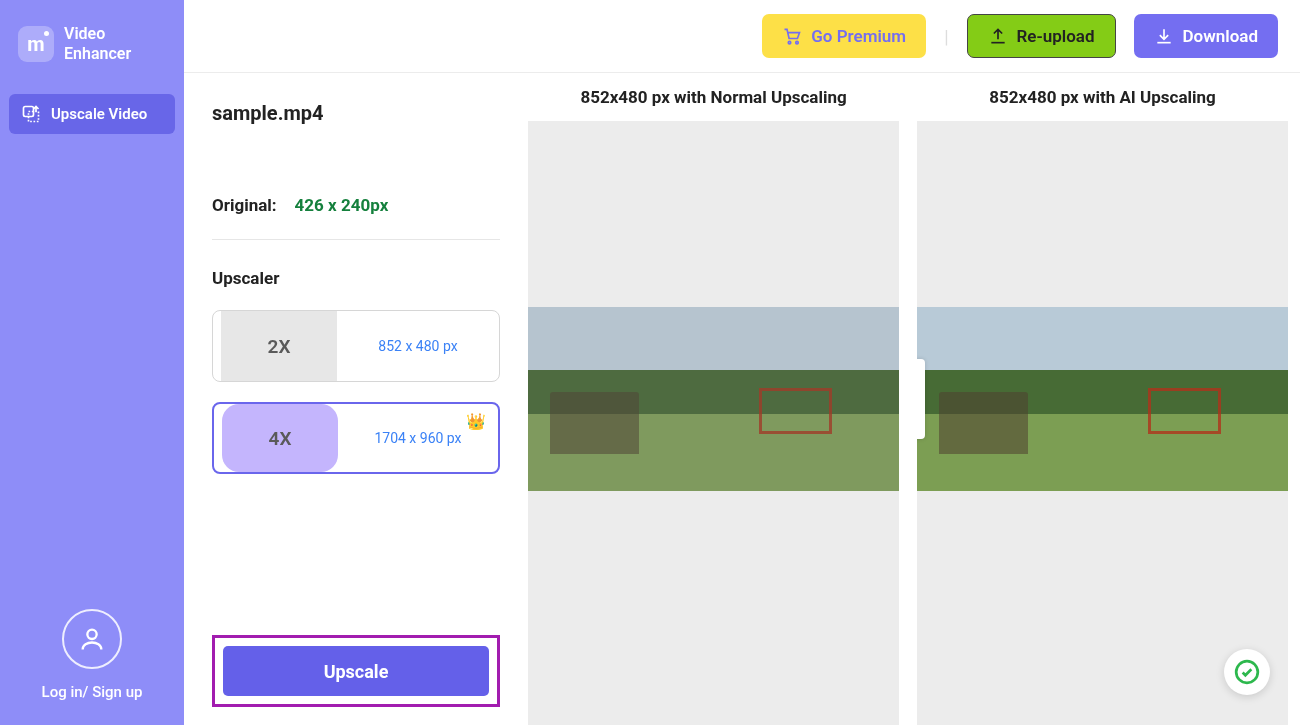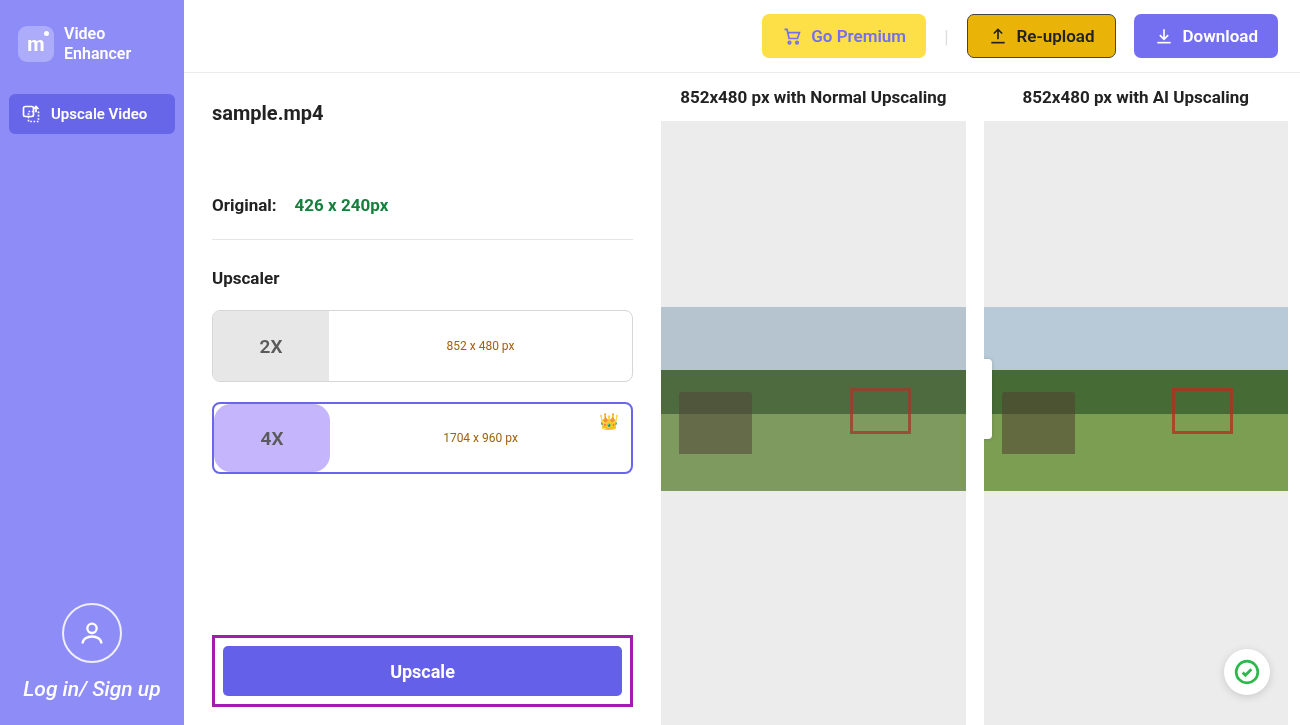--- a/index.html
+++ b/index.html
@@ -11,44 +11,44 @@
   .logo-block { display: flex; align-items: center; gap: 10px; padding: 24px 16px 30px 18px; }
   .logo-badge { width: 36px; height: 36px; border-radius: 9px; background: rgba(255,255,255,0.28); display:flex; align-items:center; justify-content:center; font-weight:700; color:#fff; font-size:20px; position:relative; }
   .logo-badge::after { content:""; position:absolute; top:5px; right:5px; width:5px; height:5px; border-radius:50%; background:#fff; }
   .logo-text { font-size: 16px; font-weight: 600; line-height: 1.25; }
   .nav-btn { margin: 0 9px; background: #6866e8; border-radius: 6px; padding: 10px 12px; display:flex; align-items:center; gap:10px; font-weight:600; font-size:15px; cursor:pointer; }
   .nav-icon svg { width:20px; height:20px; display:block; }
   .sidebar-spacer { flex: 1; }
   .login-block { text-align:center; padding-bottom:24px; }
   .avatar-circle { width:60px; height:60px; border:2px solid rgba(255,255,255,0.85); border-radius:50%; margin:0 auto 14px; display:flex; align-items:center; justify-content:center; }
   .avatar-circle svg { width:28px; height:28px; stroke:#fff; }
-  .login-text { font-size:21px; font-weight:500;font-style:italic; }
+  .login-text { font-size:15px; font-weight:500; }
 
   
   .main { flex:1; display:flex; flex-direction:column; }
   .topbar { height:73px; border-bottom:1px solid #ececec; display:flex; align-items:center; justify-content:flex-end; padding:0 22px; gap:18px; }
   .btn { display:flex; align-items:center; gap:9px; border-radius:7px; height:44px; padding:0 20px; font-weight:600; font-size:17px; cursor:pointer; border:none; }
   .btn-premium { background:#fde047; color:#746ef1; }
   .divider { color:#ddd; font-size:18px; }
-  .btn-outline { background:#eab308; border:1.5px solid #444; color:#222; }
+  .btn-outline { background:#84cc16; border:1.5px solid #444; color:#222; }
   .btn-primary { background:#746ef1; color:#fff; }
   .btn svg { width:20px; height:20px; }
 
   .content { flex:1; display:flex; }
   
-  .config { width:477px; padding:28px 28px 18px 28px; display:flex; flex-direction:column; }
+  .config { width:344px; padding:28px 28px 18px 28px; display:flex; flex-direction:column; }
   .filename { font-size:20px; font-weight:700; color:#222; margin-bottom:34px; }
   .orig-row { display:flex; gap:18px; font-size:17px; margin-bottom:24px;margin-top:36px; }
   .orig-label { font-weight:700; color:#222; }
   .orig-val { font-weight:700; color:#15803d; }
   .hr { border:none; border-top:1px solid #e6e6e6; margin-bottom:28px; }
   .section-label { font-size:17px; font-weight:700; color:#222; margin-bottom:22px; }
-  .option { display:flex; border:1.5px solid #d6d6d6; border-radius:8px; overflow:hidden; height:72px; margin-bottom:20px; background:#fff; cursor:pointer; position:relative; }
+  .option { display:flex; border:1.5px solid #d6d6d6; border-radius:8px; overflow:hidden; height:72px; margin-bottom:20px; background:#fff; cursor:pointer; position:relative;padding-left:8px; }
   .option .mult { width:116px; display:flex; align-items:center; justify-content:center; font-size:19px; font-weight:600; color:#5a5a5a; background:#e7e7e7; }
-  .option .dims { flex:1; display:flex; align-items:center; justify-content:center; font-size:12px; color:#a16207;text-align:right; }
+  .option .dims { flex:1; display:flex; align-items:center; justify-content:center; font-size:14px; color:#3b82f6;text-align:right; }
   .option.selected { border:2px solid #6a66ec; }
   .option.selected .mult { background:#c4b5fd;border-radius:17px; }
   .crown { position:absolute; top:8px; right:12px; font-size:16px; }
   .config-spacer { flex:1; }
   .upscale-wrap { border:3px solid #a21caf; padding:8px; }
   .btn-upscale { width:100%; height:50px; background:#6460e9; color:#fff; border:none; border-radius:5px; font-size:18px; font-weight:700; cursor:pointer; }
 
   
   .previews { flex:1; display:flex; gap:18px; padding:0 12px 0 0; position:relative; }
   .preview-col { flex:1; background:#ececec; position:relative; overflow:hidden; }

